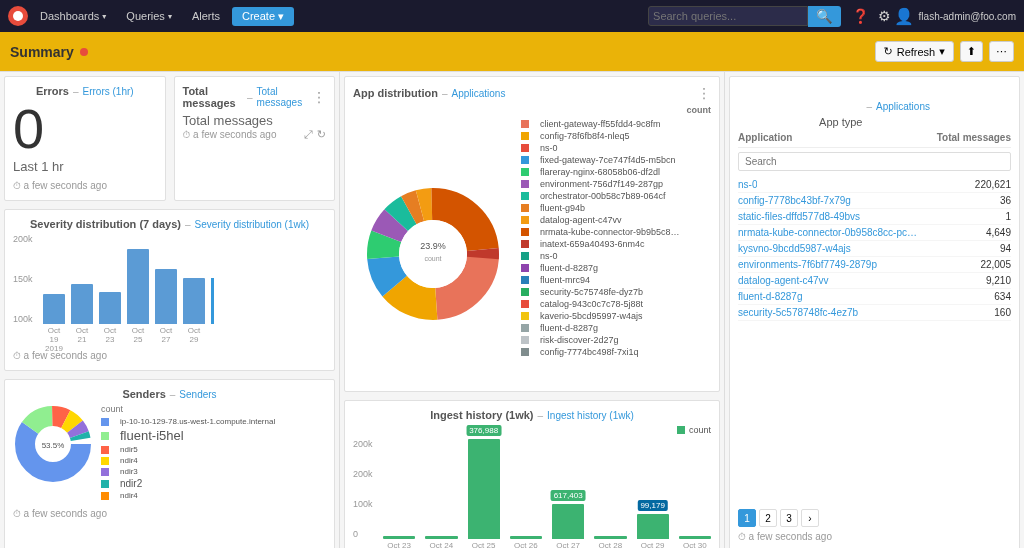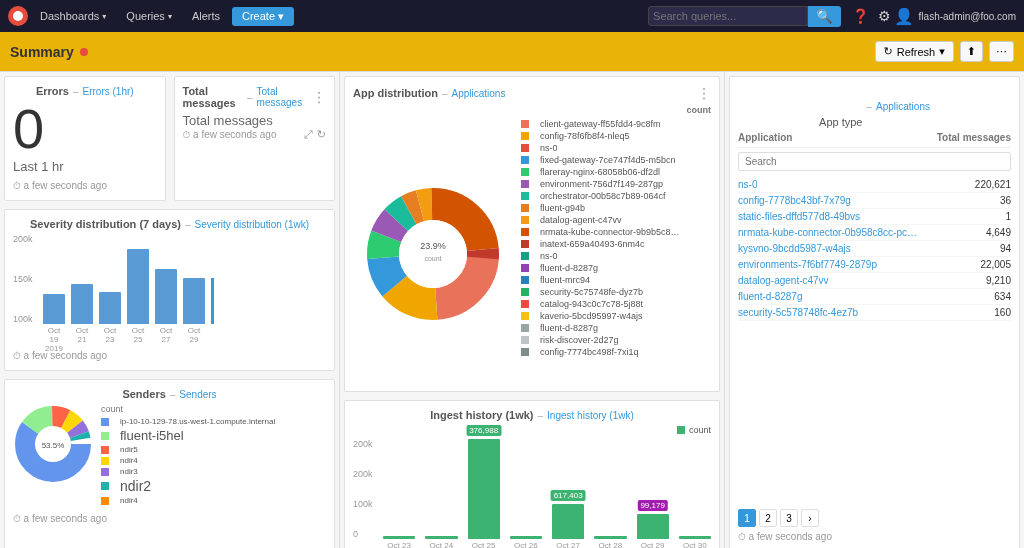--- a/index.html
+++ b/index.html
@@ -269,21 +269,21 @@
           <div class="legend-item">
             <div style="width:8px;height:8px;background:#ffd700;flex-shrink:0;"></div>
             <span style="font-size:8px;color:#555;">ndir4</span>
           </div>
           <div class="legend-item">
             <div style="width:8px;height:8px;background:#9370db;flex-shrink:0;"></div>
             <span style="font-size:8px;color:#555;">ndir3</span>
           </div>
           <div class="legend-item">
             <div style="width:8px;height:8px;background:#20b2aa;flex-shrink:0;"></div>
-            <span style="font-size:14px;color:#555;text-align:right;">ndir2</span>
+            <span style="font-size:10px;color:#555;text-align:right;">ndir2</span>
           </div>
           <div class="legend-item">
             <div style="width:8px;height:8px;background:#ff8c00;flex-shrink:0;"></div>
             <span style="font-size:8px;color:#555;">ndir4</span>
           </div>
         </div>
       </div>
       <div class="card-footer">
         <span>⏱</span>
         <span>a few seconds ago</span>
@@ -436,21 +436,21 @@
           <div style="flex:1;height:3px;background:#3cb371;border-radius:1px;"></div>
           <div style="flex:1;height:100px;background:#3cb371;border-radius:1px 1px 0 0;position:relative;">
             <div style="position:absolute;top:-14px;left:50%;transform:translateX(-50%);font-size:8px;color:#333;white-space:nowrap;background:#3cb371;color:white;padding:1px 3px;border-radius:2px;">376,988</div>
           </div>
           <div style="flex:1;height:3px;background:#3cb371;border-radius:1px;"></div>
           <div style="flex:1;height:35px;background:#3cb371;border-radius:1px 1px 0 0;position:relative;">
             <div style="position:absolute;top:-14px;left:50%;transform:translateX(-50%);font-size:8px;color:white;white-space:nowrap;background:#3cb371;padding:1px 3px;border-radius:2px;">617,403</div>
           </div>
           <div style="flex:1;height:3px;background:#3cb371;border-radius:1px;"></div>
           <div style="flex:1;height:25px;background:#3cb371;border-radius:1px 1px 0 0;position:relative;">
-            <div style="position:absolute;top:-14px;left:50%;transform:translateX(-50%);font-size:8px;color:white;white-space:nowrap;background:#a21caf;padding:1px 3px;border-radius:2px;">99,179</div>
+            <div style="position:absolute;top:-14px;left:50%;transform:translateX(-50%);font-size:8px;color:white;white-space:nowrap;background:#0369a1;padding:1px 3px;border-radius:2px;">99,179</div>
           </div>
           <div style="flex:1;height:3px;background:#3cb371;border-radius:1px;"></div>
         </div>
 
         <div style="display:flex;gap:10px;margin-left:30px;margin-top:2px;font-size:8px;color:#999;">
           <div style="flex:1;text-align:center;">Oct 23<br>2019</div>
           <div style="flex:1;text-align:center;">Oct 24</div>
           <div style="flex:1;text-align:center;">Oct 25</div>
           <div style="flex:1;text-align:center;">Oct 26</div>
           <div style="flex:1;text-align:center;">Oct 27</div>

